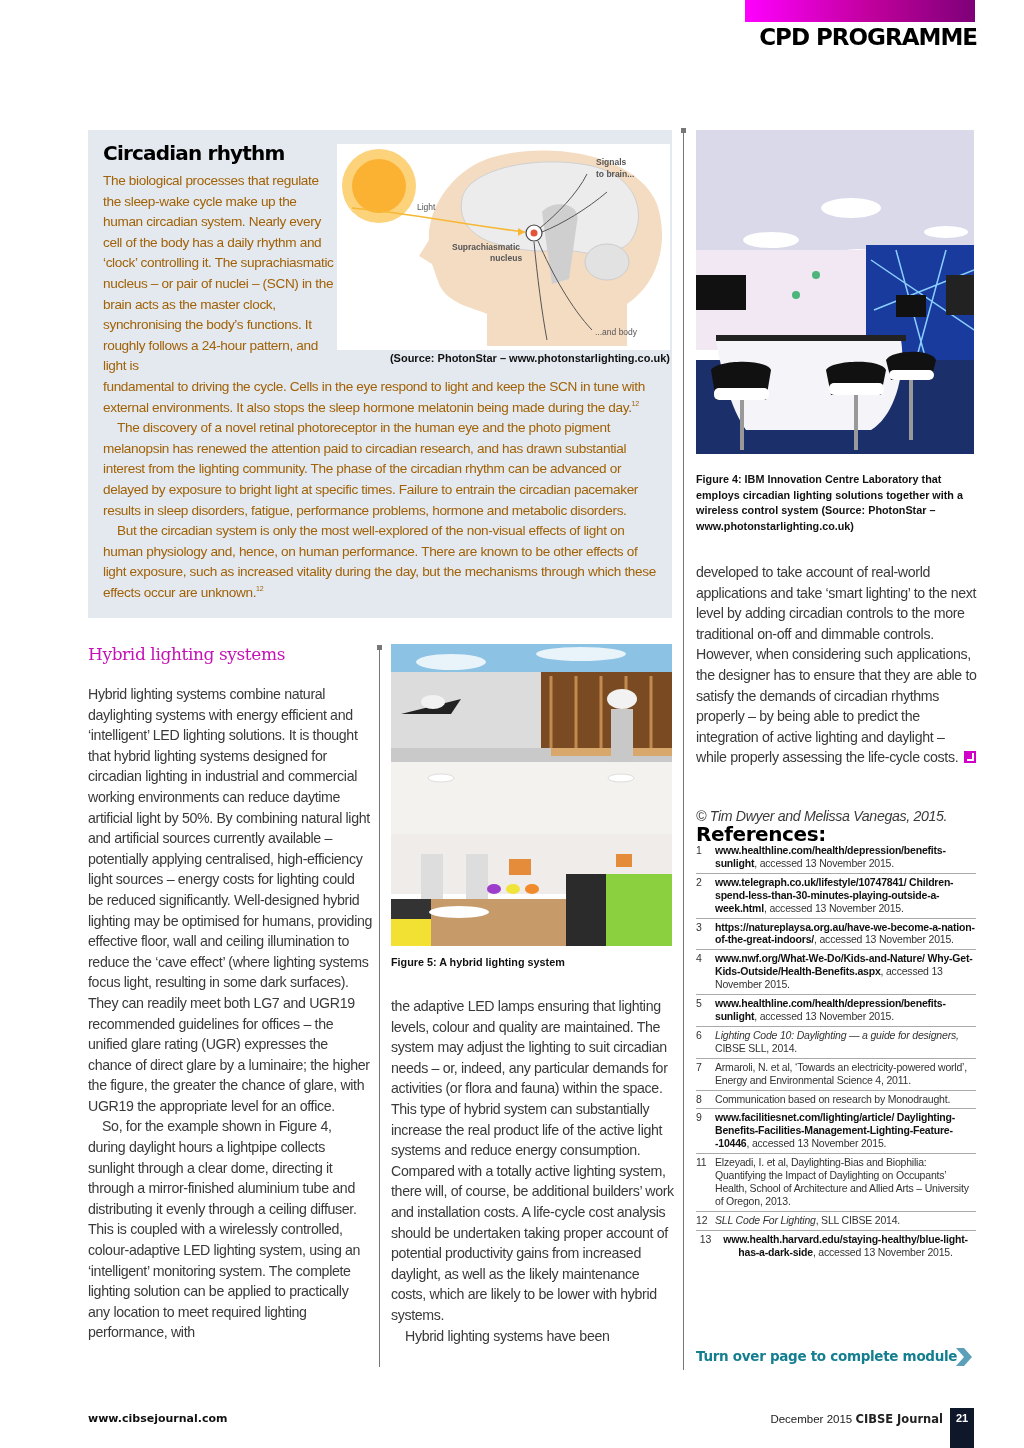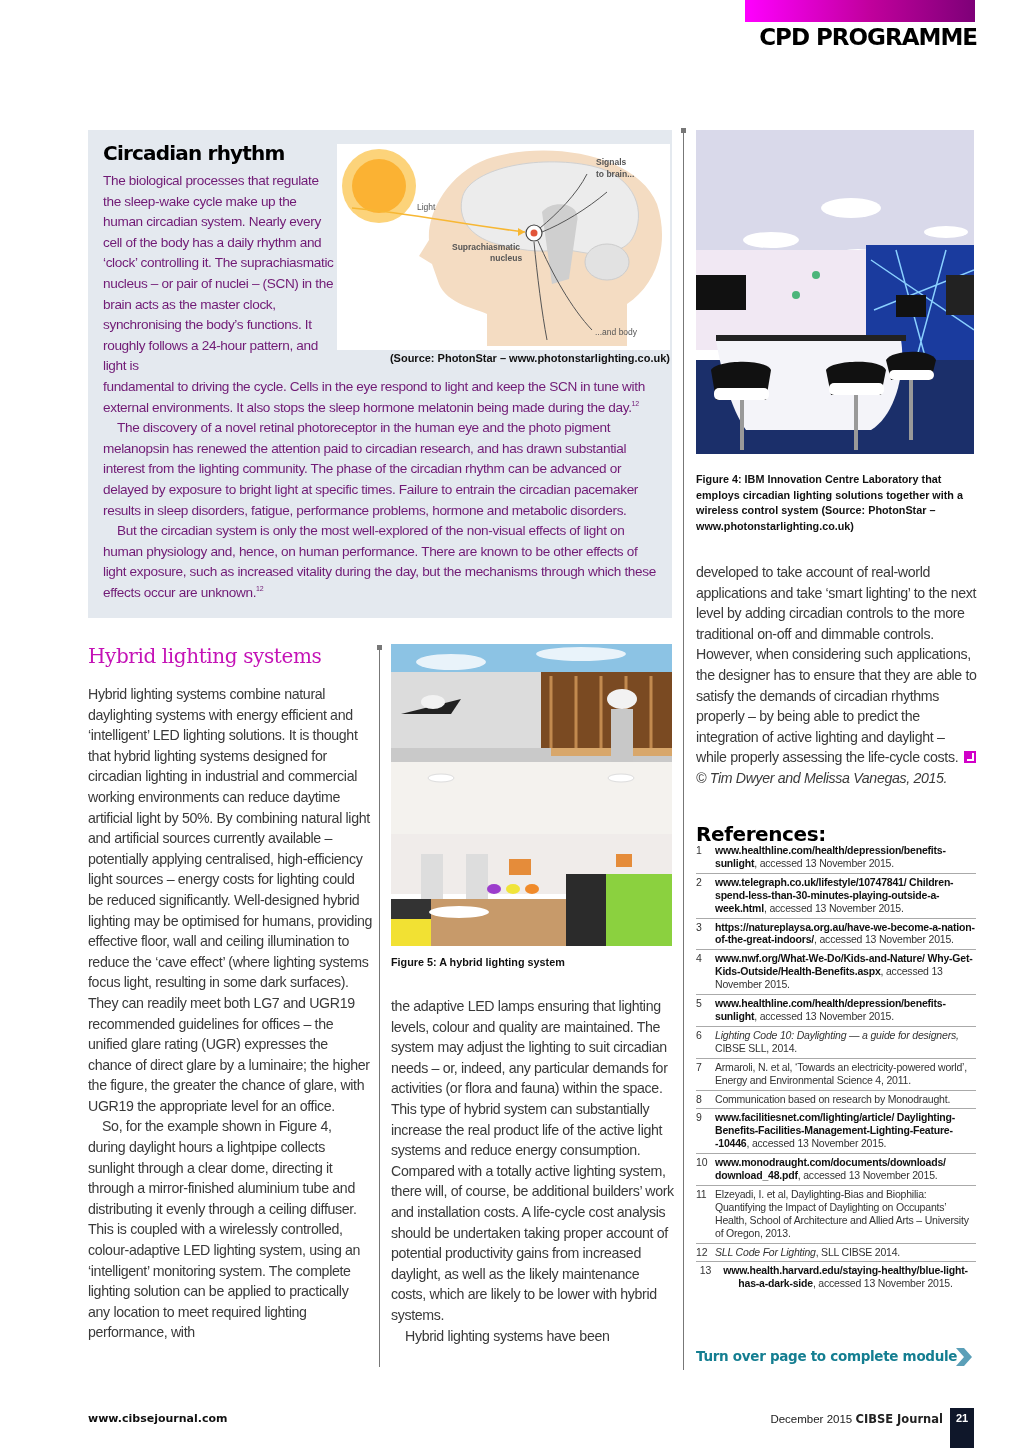--- a/index.html
+++ b/index.html
@@ -10,57 +10,57 @@
   
   #hdr-bar { left:745px; top:0; width:230px; height:22px;
              background:linear-gradient(90deg,#ff00ff 0%,#c0009c 55%,#7e0078 100%); }
   #hdr-title { left:745px; top:24px; width:232px; font-family:"DejaVu Sans", sans-serif; font-weight:bold;
                font-size:23px; letter-spacing:-1px; color:#000; text-align:right; white-space:nowrap; }
 
   
   #box { left:88px; top:130px; width:584px; height:488px; background:#e4e9ef; }
   #box-title { left:103px; top:141px; font-family:"DejaVu Sans", sans-serif; font-weight:bold; font-size:20px;
                letter-spacing:-0.8px; color:#000; }
-  .bt { font-family:"Liberation Sans", sans-serif; font-size:13.6px; line-height:20.6px; color:#701a75;
+  .bt { font-family:"Liberation Sans", sans-serif; font-size:13.6px; line-height:20.6px; color:#a16207;
         letter-spacing:-0.35px; }
   #box-intro { left:103px; top:171px; width:232px; }
   #box-cont { left:103px; top:377px; width:560px; }
   .ind { text-indent:14px; }
   sup { font-size:7px; line-height:0; vertical-align:6px; }
 
   #diag { left:337px; top:144px; width:333px; height:206px; background:#fff; }
   #diag-src { left:337px; top:352px; width:333px; text-align:right; font-weight:bold; font-size:11px; color:#111; }
 
   
   .rule { width:1px; background:#777; }
   .rule::before { content:""; position:absolute; left:-2px; top:-2px; width:5px; height:5px; background:#777; }
 
   
   #fig4 { left:696px; top:130px; width:278px; height:324px; overflow:hidden; }
   #fig4-cap { left:696px; top:472px; width:280px; font-weight:bold; font-size:10.8px; line-height:15.6px; color:#111; }
 
   .col { font-size:14.2px; line-height:20.6px; color:#3a3a3a; letter-spacing:-0.35px; }
   #col3-text { left:696px; top:562px; width:282px; }
-  .credit { font-style:italic; }
+  .credit { font-style:italic;margin-top:38px; }
   .endmark { display:inline-block; width:12px; height:12px; background:#d100c8; margin-left:6px; vertical-align:-1px; position:relative; }
   .endmark::after { content:""; position:absolute; left:3px; top:2px; width:5px; height:6px; border-left:2px solid #fff; border-bottom:2px solid #fff; transform:scaleX(-1); }
 
   
   #refs-title { left:696px; top:822px; font-family:"DejaVu Sans", sans-serif; font-weight:bold; font-size:20px; color:#000; letter-spacing:-0.4px; }
   #refs { left:696px; top:842px; width:280px; }
   .ref { display:flex; font-size:10.5px; line-height:12.9px; color:#333; padding:2px 0 3px 0; border-bottom:1px solid #aaa; letter-spacing:-0.2px; }
   .ref:last-child { border-bottom:none;text-align:center; }
   .ref .n { width:19px; flex:none; }
   .ref .t b { color:#111; }
 
   #turn { left:696px; top:1348px; font-family:"DejaVu Sans", sans-serif; font-weight:bold; font-size:13.5px; color:#147e91; letter-spacing:-0.3px; }
   #turn-arrow { left:956px; top:1348px; width:16px; height:18px; }
 
   
-  #hyb-title { left:88px; top:644px; font-family:"DejaVu Serif", serif; font-size:20px; color:#c412b6; letter-spacing:-0.4px; }
+  #hyb-title { left:88px; top:644px; font-family:"DejaVu Serif", serif; font-size:17px; color:#c412b6; letter-spacing:-0.4px; }
   #col1-text { left:88px; top:684px; width:284px; }
   #fig5 { left:391px; top:644px; width:281px; height:302px; overflow:hidden; }
   #fig5-cap { left:391px; top:956px; font-weight:bold; font-size:10.8px; color:#111; }
   #col2-text { left:391px; top:996px; width:284px; }
 
   
   #foot-url { left:88px; top:1412px; font-family:"DejaVu Sans", sans-serif; font-weight:bold; font-size:11px; color:#111; }
   #foot-issue { left:700px; top:1412px; width:243px; text-align:right; font-size:11.5px; color:#222; }
   #foot-issue b { font-family:"DejaVu Sans", sans-serif; }
   #foot-page { left:950px; top:1408px; width:24px; height:40px; background:#0f172a; color:#fff; font-size:11px; font-weight:bold; text-align:center; line-height:20px; }
@@ -176,24 +176,20 @@
       <span class="n">7</span>
       <span class="t">Armaroli, N. et al, ‘Towards an electricity-powered world’, Energy and Environmental Science 4, 2011.</span>
     </div>
     <div class="ref">
       <span class="n">8</span>
       <span class="t">Communication based on research by Monodraught.</span>
     </div>
     <div class="ref">
       <span class="n">9</span>
       <span class="t"><b>www.facilitiesnet.com/lighting/article/ Daylighting-Benefits-Facilities-Management-Lighting-Feature--10446</b>, accessed 13 November 2015.</span>
-    </div>
-    <div class="ref">
-      <span class="n">10</span>
-      <span class="t"><b>www.monodraught.com/documents/downloads/ download_48.pdf</b>, accessed 13 November 2015.</span>
     </div>
     <div class="ref">
       <span class="n">11</span>
       <span class="t">Elzeyadi, I. et al, Daylighting-Bias and Biophilia: Quantifying the Impact of Daylighting on Occupants’ Health, School of Architecture and Allied Arts – University of Oregon, 2013.</span>
     </div>
     <div class="ref">
       <span class="n">12</span>
       <span class="t"><i>SLL Code For Lighting</i>, SLL CIBSE 2014.</span>
     </div>
     <div class="ref">

